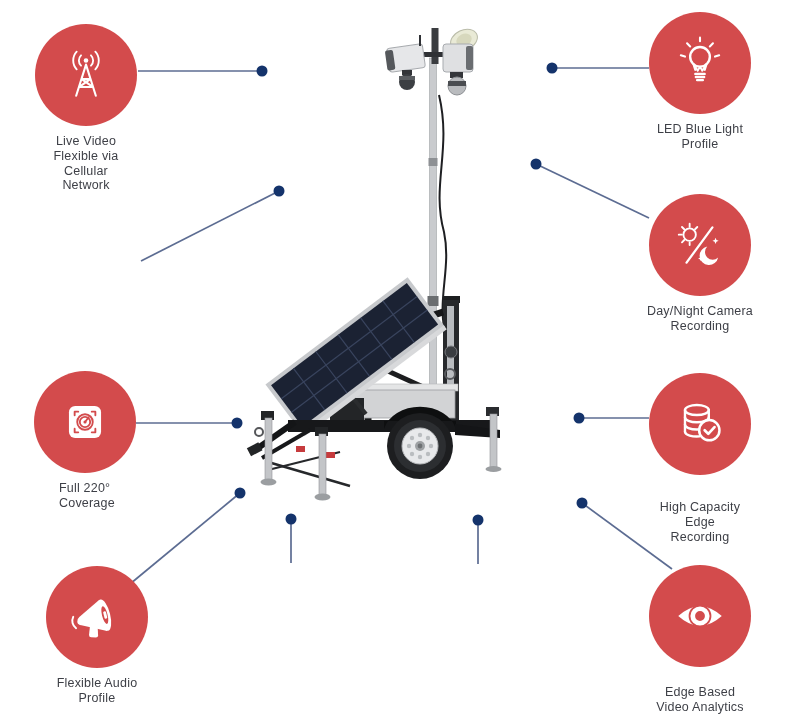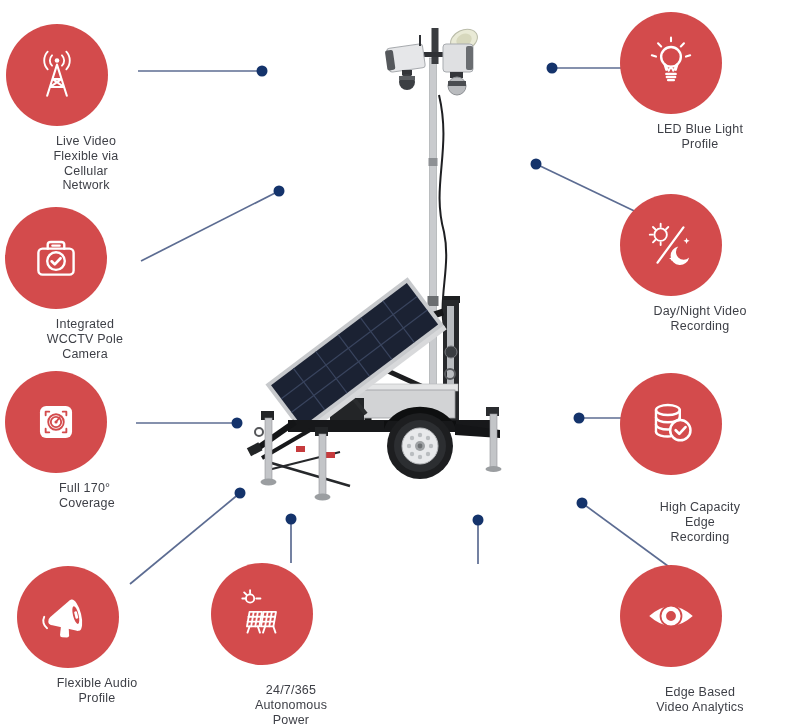--- a/index.html
+++ b/index.html
@@ -2,21 +2,21 @@
 <html style="--red: #d34b4c; --dot: #14336b; --line: #5c6c92; --text: #3d3f46; --bg: #ffffff;"><head>
 <meta charset="utf-8">
 <style>
   :root{ --red:#d34b4c; --dot:#14336b; --line:#5c6c92; --text:#3d3f46; --bg:#ffffff; }
   html,body{margin:0;padding:0;background:var(--bg);}
   #canvas{position:relative;width:800px;height:728px;background:var(--bg);overflow:hidden;
           font-family:"Liberation Sans", sans-serif;}
   svg.layer{position:absolute;left:0;top:0;width:800px;height:728px;}
   .ln{stroke:var(--line);stroke-width:1.7;}
   .dt{fill:var(--dot);}
-  .feature{position:absolute;width:160px;display:flex;flex-direction:column;}
+  .feature{position:absolute;width:160px;display:flex;flex-direction:column;align-items:center;}
   .icon-circle{width:102px;height:102px;border-radius:50%;background:var(--red);
                display:flex;align-items:center;justify-content:center;flex:0 0 auto;}
   .feature-label{margin-top:8px;font-size:12.5px;line-height:1.18;letter-spacing:.2px;
                  color:var(--text);text-align:center;white-space:pre-line;}
   .f3 .feature-label{align-self:flex-start;text-align:left;margin-left:54px;}
   .f5 .feature-label{margin-top:18px;}
   .f7 .feature-label{margin-top:18px;}
   .f6 .feature-label,.f10 .feature-label{margin-top:25px;}
   .ic{stroke:#fff;stroke-width:2.3;fill:none;stroke-linecap:round;stroke-linejoin:round;}
   .ic-thin{stroke:#fff;stroke-width:1.8;fill:none;stroke-linecap:round;stroke-linejoin:round;}
@@ -192,84 +192,53 @@
         <path class="ic-thin" d="M23.2 19 A7 7 0 0 1 23.2 9 M19 22.5 A12.5 12.5 0 0 1 19 5.5 M32.8 19 A7 7 0 0 0 32.8 9 M37 22.5 A12.5 12.5 0 0 0 37 5.5"></path>
         <path class="ic" style="stroke-width:2" d="M28 18 L18.5 48 M28 18 L37.5 48 M23.8 32 L32.2 32 M21.5 39.5 L34.5 39.5 M23.8 32 L34.5 39.5 M32.2 32 L21.5 39.5"></path>
       </svg>
     </div>
     <div class="feature-label">Live Video
 Flexible via
 Cellular
 Network</div>
   </div>
 
-  <div class="feature f2" style="left:5px;top:207px">
-    <div class="icon-circle">
-      <svg width="58" height="58" viewBox="0 0 56 56">
-        <rect class="ic" x="11" y="19" width="34" height="25" rx="4"></rect>
-        <path class="ic" d="M20 19 L20 15 Q20 12.5 23 12.5 L33 12.5 Q36 12.5 36 15 L36 19 M24.5 16 L31.5 16"></path>
-        <circle class="ic" cx="28" cy="31" r="8.5"></circle>
-        <path class="ic" style="stroke-width:2.6" d="M23.8 31.2 L26.8 34.2 L32.4 28.2"></path>
-      </svg>
-    </div>
-    <div class="feature-label">Integrated
-WCCTV Pole
-Camera</div>
-  </div>
 
   <div class="feature f3" style="left:5px;top:371px">
     <div class="icon-circle">
       <svg width="58" height="58" viewBox="0 0 56 56">
         <rect x="12.5" y="12.5" width="31" height="31" rx="6" fill="#fff"></rect>
         <path class="redln" d="M18 21.5 L18 18 L21.5 18 M34.5 18 L38 18 L38 21.5 M38 34.5 L38 38 L34.5 38 M21.5 38 L18 38 L18 34.5"></path>
         <circle class="redln" cx="28" cy="28" r="7.5"></circle>
         <circle class="redln" cx="28" cy="28" r="5"></circle>
         <circle cx="28" cy="28" r="1.5" fill="var(--red)"></circle>
         <line class="redln" x1="28" y1="28" x2="31.5" y2="23.5"></line>
       </svg>
     </div>
-    <div class="feature-label">Full 170°
+    <div class="feature-label">Full 220°
 Coverage</div>
   </div>
 
   <div class="feature f4" style="left:17px;top:566px">
     <div class="icon-circle">
       <svg width="60" height="60" viewBox="0 0 56 56">
         <g transform="rotate(-14 28 28)">
           <path d="M12 24 Q9 25.5 9 28 Q9 30.5 12 32 L34 43 L34 13 Z" class="wfill"></path>
           <ellipse cx="35" cy="28" rx="5.5" ry="15" class="wfill"></ellipse>
           <ellipse cx="35.5" cy="28" rx="2.6" ry="8.5" fill="var(--red)"></ellipse>
           <rect x="34.6" y="24.5" width="2.6" height="7" rx="1" fill="#fff"></rect>
           <path d="M20 33.5 L26.5 36.5 L24.8 45 Q24.4 46.8 22.4 46.3 L18 45.1 Q16.2 44.6 16.7 42.6 Z" class="wfill"></path>
           <path class="ic-thin" d="M6.5 22.5 A8.5 8.5 0 0 0 6.5 33.5"></path>
         </g>
       </svg>
     </div>
     <div class="feature-label">Flexible Audio
 Profile</div>
   </div>
 
-  <div class="feature f5" style="left:211px;top:563px">
-    <div class="icon-circle">
-      <svg width="58" height="58" viewBox="0 0 56 56">
-        <circle class="ic-thin" cx="16.5" cy="13" r="4"></circle>
-        <path class="ic-thin" d="M16.5 5 V8 M9 13 H12 M10.8 7.2 L13 9.4 M22.5 13 H26.5"></path>
-        <g class="ic-thin">
-          <polygon points="16,26 28,26 25.5,40 13.5,40"></polygon>
-          <path d="M20 26 L17.5 40 M24 26 L21.5 40 M14.9 30.7 L26.9 30.7 M14.1 35.3 L26.1 35.3"></path>
-          <polygon points="29.5,26 41.5,26 39,40 27,40"></polygon>
-          <path d="M33.5 26 L31 40 M37.5 26 L35 40 M28.4 30.7 L40.4 30.7 M27.6 35.3 L39.6 35.3"></path>
-          <path d="M16 40 L14 46 M24 40 L26 46 M31 40 L29 46 M39 40 L41 46"></path>
-        </g>
-      </svg>
-    </div>
-    <div class="feature-label">24/7/365
-Autonomous
-Power</div>
-  </div>
 
 
   <div class="feature f7" style="left:620px;top:565px">
     <div class="icon-circle">
       <svg width="58" height="58" viewBox="0 0 56 56">
         <path d="M7 28 Q28 9 49 28 Q28 47 7 28 Z" class="wfill"></path>
         <circle cx="28" cy="28" r="11" fill="var(--red)"></circle>
         <circle cx="28" cy="28" r="7" fill="none" stroke="#fff" stroke-width="4.5"></circle>
       </svg>
     </div>
@@ -295,21 +264,21 @@
     <div class="icon-circle">
       <svg width="58" height="58" viewBox="0 0 56 56">
         <circle class="ic-thin" cx="18" cy="18" r="6"></circle>
         <path class="ic-thin" d="M18 7.5 V10.5 M18 25.5 V28 M7.5 18 H10.5 M10.6 10.6 L12.8 12.8 M25.4 10.6 L23.2 12.8 M10.6 25.4 L12.8 23.2"></path>
         <line class="ic" style="stroke-width:2.2" x1="40" y1="11" x2="15" y2="45"></line>
         <path d="M35 29.5 A9 9 0 1 0 45.5 40 A6.8 6.8 0 0 1 35 29.5 Z" class="wfill"></path>
         <path transform="translate(43,24)" d="M0 -3 L0.9 -0.9 L3 0 L0.9 0.9 L0 3 L-0.9 0.9 L-3 0 L-0.9 -0.9 Z" class="wfill"></path>
         <path transform="translate(28.5,41) scale(0.8)" d="M0 -3 L0.9 -0.9 L3 0 L0.9 0.9 L0 3 L-0.9 0.9 L-3 0 L-0.9 -0.9 Z" class="wfill"></path>
       </svg>
     </div>
-    <div class="feature-label">Day/Night Video
+    <div class="feature-label">Day/Night Camera
 Recording</div>
   </div>
 
   <div class="feature f10" style="left:620px;top:373px">
     <div class="icon-circle">
       <svg width="58" height="58" viewBox="0 0 56 56">
         <ellipse class="ic" cx="25" cy="14.5" rx="11.5" ry="4.8"></ellipse>
         <path class="ic" d="M13.5 14.5 V35.5 M36.5 14.5 V24"></path>
         <path class="ic" d="M13.5 21.5 A11.5 4.8 0 0 0 36.5 21.5"></path>
         <path class="ic" d="M13.5 28.5 A11.5 4.8 0 0 0 36.5 28.5"></path>

